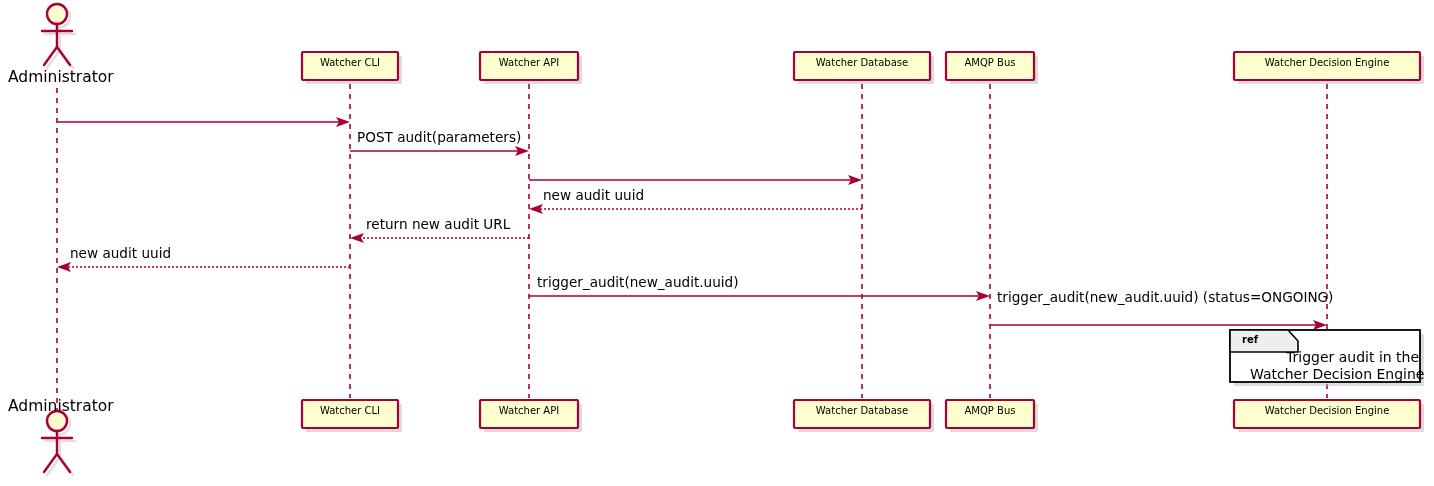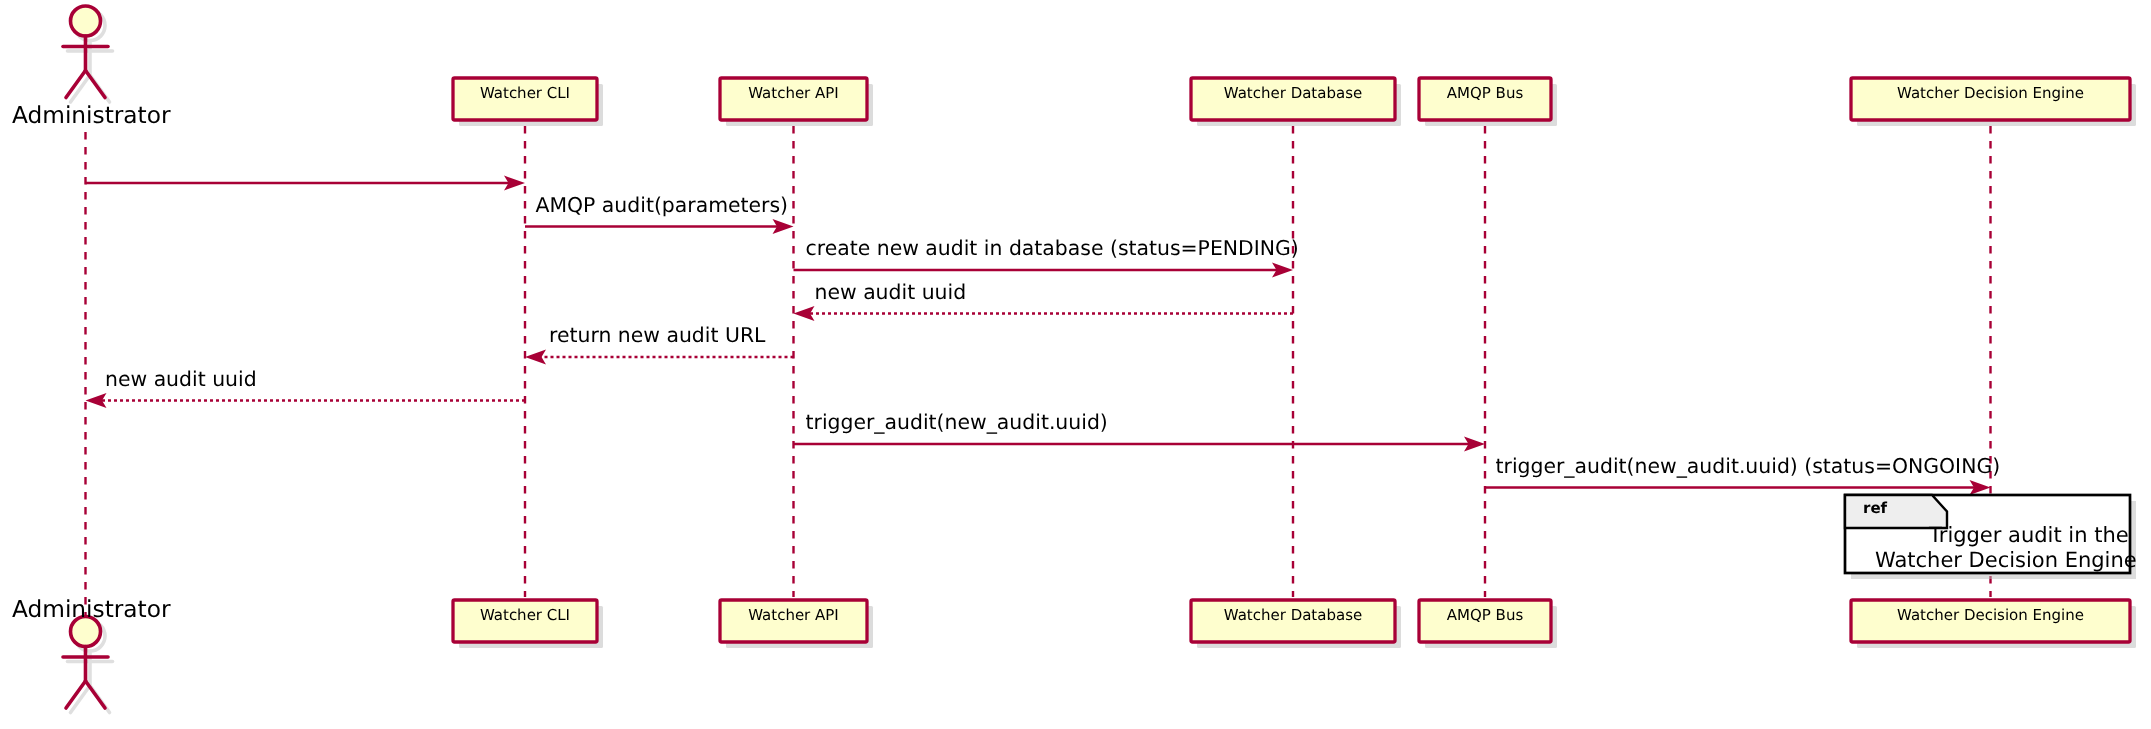--- a/index.html
+++ b/index.html
@@ -261,31 +261,30 @@
   <div class="lbl participant-label" style="left:946px; top:58px; width:88px;">AMQP Bus</div>
   <div class="lbl participant-label" style="left:1234px; top:58px; width:186px;">Watcher Decision Engine</div>
 
   <div class="lbl participant-label" style="left:302px; top:406px; width:96px;">Watcher CLI</div>
   <div class="lbl participant-label" style="left:480px; top:406px; width:98px;">Watcher API</div>
   <div class="lbl participant-label" style="left:794px; top:406px; width:136px;">Watcher Database</div>
   <div class="lbl participant-label" style="left:946px; top:406px; width:88px;">AMQP Bus</div>
   <div class="lbl participant-label" style="left:1234px; top:406px; width:186px;">Watcher Decision Engine</div>
 
 
-  <div class="lbl message-label" style="left:357px; top:131px;">AMQP audit(parameters)</div>
-
-  <div class="lbl message-label" style="left:537px; top:160px;">create new audit in database (status=PENDING)</div>
+  <div class="lbl message-label" style="left:357px; top:131px;">POST audit(parameters)</div>
+
 
   <div class="lbl message-label" style="left:543px; top:189px;">new audit uuid</div>
 
   <div class="lbl message-label" style="left:366px; top:218px;">return new audit URL</div>
 
   <div class="lbl message-label" style="left:70px; top:247px;">new audit uuid</div>
 
   <div class="lbl message-label" style="left:537px; top:276px;">trigger_audit(new_audit.uuid)</div>
 
-  <div class="lbl message-label" style="left:997px; top:305px;">trigger_audit(new_audit.uuid) (status=ONGOING)</div>
+  <div class="lbl message-label" style="left:997px; top:291px;">trigger_audit(new_audit.uuid) (status=ONGOING)</div>
 
   <div class="lbl ref-keyword" style="left:1242px; top:335px;">ref</div>
   <div class="lbl ref-text" style="left:1250px; top:350px;margin-left:36px;">Trigger audit in the</div>
   <div class="lbl ref-text" style="left:1250px; top:367px;">Watcher Decision Engine</div>
 
 </div>
 
 </body></html>

